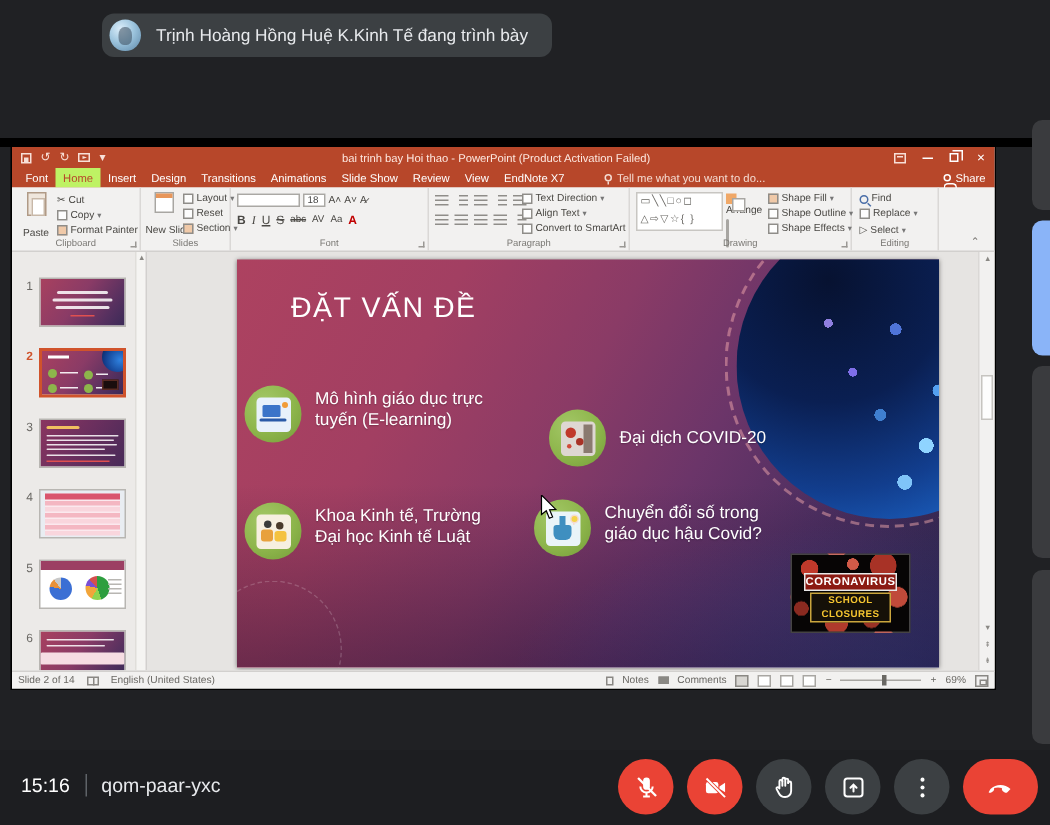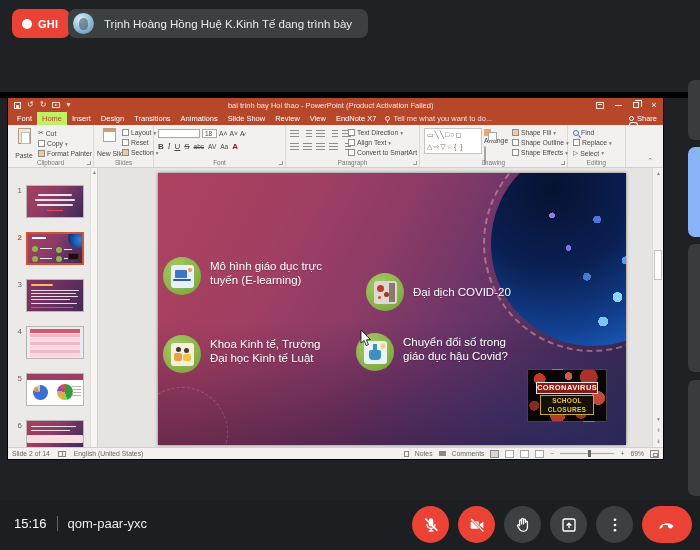--- a/index.html
+++ b/index.html
@@ -45,21 +45,21 @@
   .ico-min { width:7px; height:1px; background:#fff; }
   .ico-restore { width:6px; height:6px; border:1px solid #fff; position:relative; }
   .ico-restore::before { content:""; position:absolute; left:1px; top:-3px; width:6px; height:6px; border:1px solid #fff; border-bottom:none; border-left:none; }
   .ico-close { font-size:9px; line-height:9px; color:#fff; }
 
   .ppt-menubar { position:absolute; left:0; top:14px; width:655px; height:13px; background:#b7472a;
     display:flex; align-items:center; }
   .tabs { display:flex; align-items:center; gap:0; padding-left:4px; }
   .tab { color:#fff; font-size:7.5px; padding:2px 5px; white-space:nowrap; }
   .tab.active { background:#bef264; color:#b7472a; }
-  .tellme { display:flex; align-items:center; gap:3px; margin-left:4px; color:#f5dcd2; font-size:7.5px; white-space:nowrap; }
+  .tellme { display:flex; align-items:center; gap:3px; margin-left:22px; color:#f5dcd2; font-size:7.5px; white-space:nowrap; }
   .bulb { width:5px; height:5px; border-radius:50%; border:1px solid #f5dcd2; position:relative; }
   .bulb::after { content:""; position:absolute; left:1px; top:4px; width:1px; height:2px; background:#f5dcd2; }
   .share-btn { margin-left:auto; margin-right:6px; display:flex; align-items:center; gap:3px; color:#fff; font-size:7.5px; }
   .person-ico { width:5px; height:5px; border-radius:50%; border:1px solid #fff; position:relative; }
   .person-ico::after { content:""; position:absolute; left:-1px; top:5px; width:7px; height:3px; border-radius:3px 3px 0 0; border:1px solid #fff; border-bottom:none; }
 
   
   .ppt-ribbon { position:absolute; left:0; top:27px; width:655px; height:43px; background:#f2f1f0;
     border-bottom:1px solid #d2d0ce; display:flex; }
   .rgroup { position:relative; border-right:1px solid #dad8d6; height:100%; flex:none; }
@@ -264,24 +264,20 @@
   .ctl { width:37px; height:37px; border-radius:50%; display:flex; align-items:center; justify-content:center; }
   .ctl.red { background:#ea4335; }
   .ctl.dark { background:#3c4043; }
   .ctl.end { width:50px; border-radius:19px; background:#ea4335; }
 </style>
 </head>
 <body>
 
 <div id="app">
 
-  <div class="rec-pill">
-    <span class="rec-dot"></span>
-    <span class="rec-label">GHI</span>
-  </div>
   <div class="presenting-pill">
     <span class="avatar"></span>
     <span class="presenting-text">Trịnh Hoàng Hồng Huệ K.Kinh Tế đang trình bày</span>
   </div>
 
   <div class="screen-strip-top"></div>
 
   <div class="ppt">
 
     <div class="ppt-titlebar">
@@ -620,20 +616,21 @@
           <span class="arr" style="top:1px;">▲</span>
         </div>
       </div>
 
       <div class="canvas">
         <div class="slide">
           <div class="bokeh-ring"></div>
           <div class="bokeh"></div>
           <div class="deco-ring"></div>
 
+          <div class="slide-title">ĐẶT VẤN ĐỀ</div>
 
           <div class="slide-item it1">
             <span class="item-circle">
               <span class="item-inner inner-elearn">
                   <i class="scr"></i>
                   <i class="base"></i>
                   <i class="dot"></i>
                 </span>
             </span>
             <span class="item-text">Mô hình giáo dục trực tuyến (E-learning)</span>

